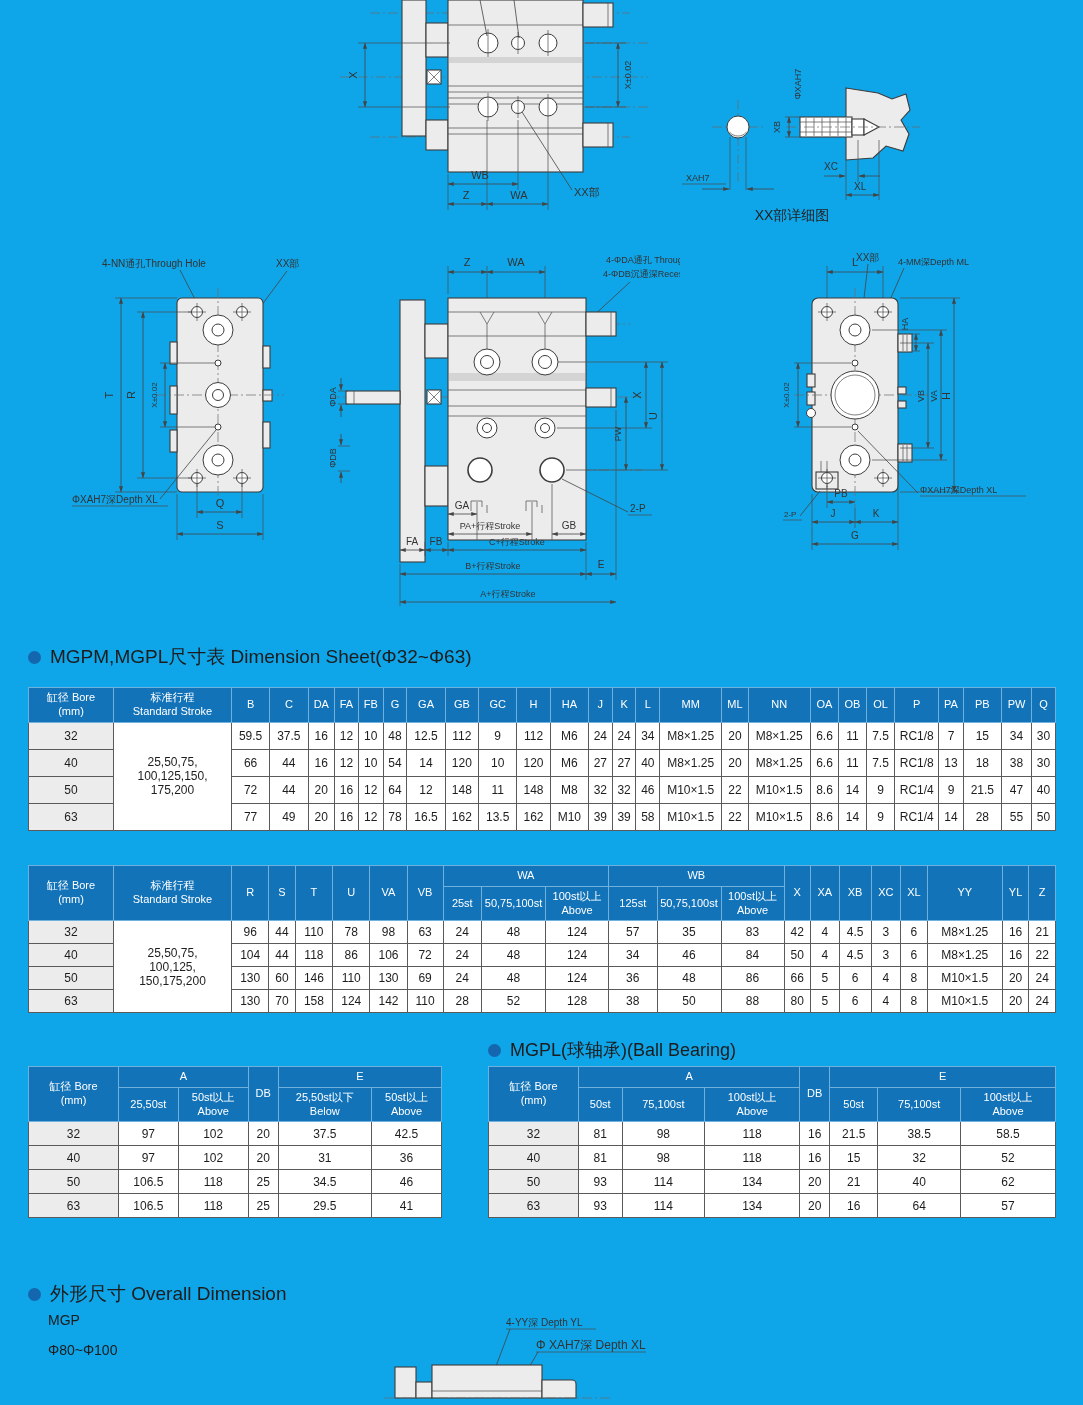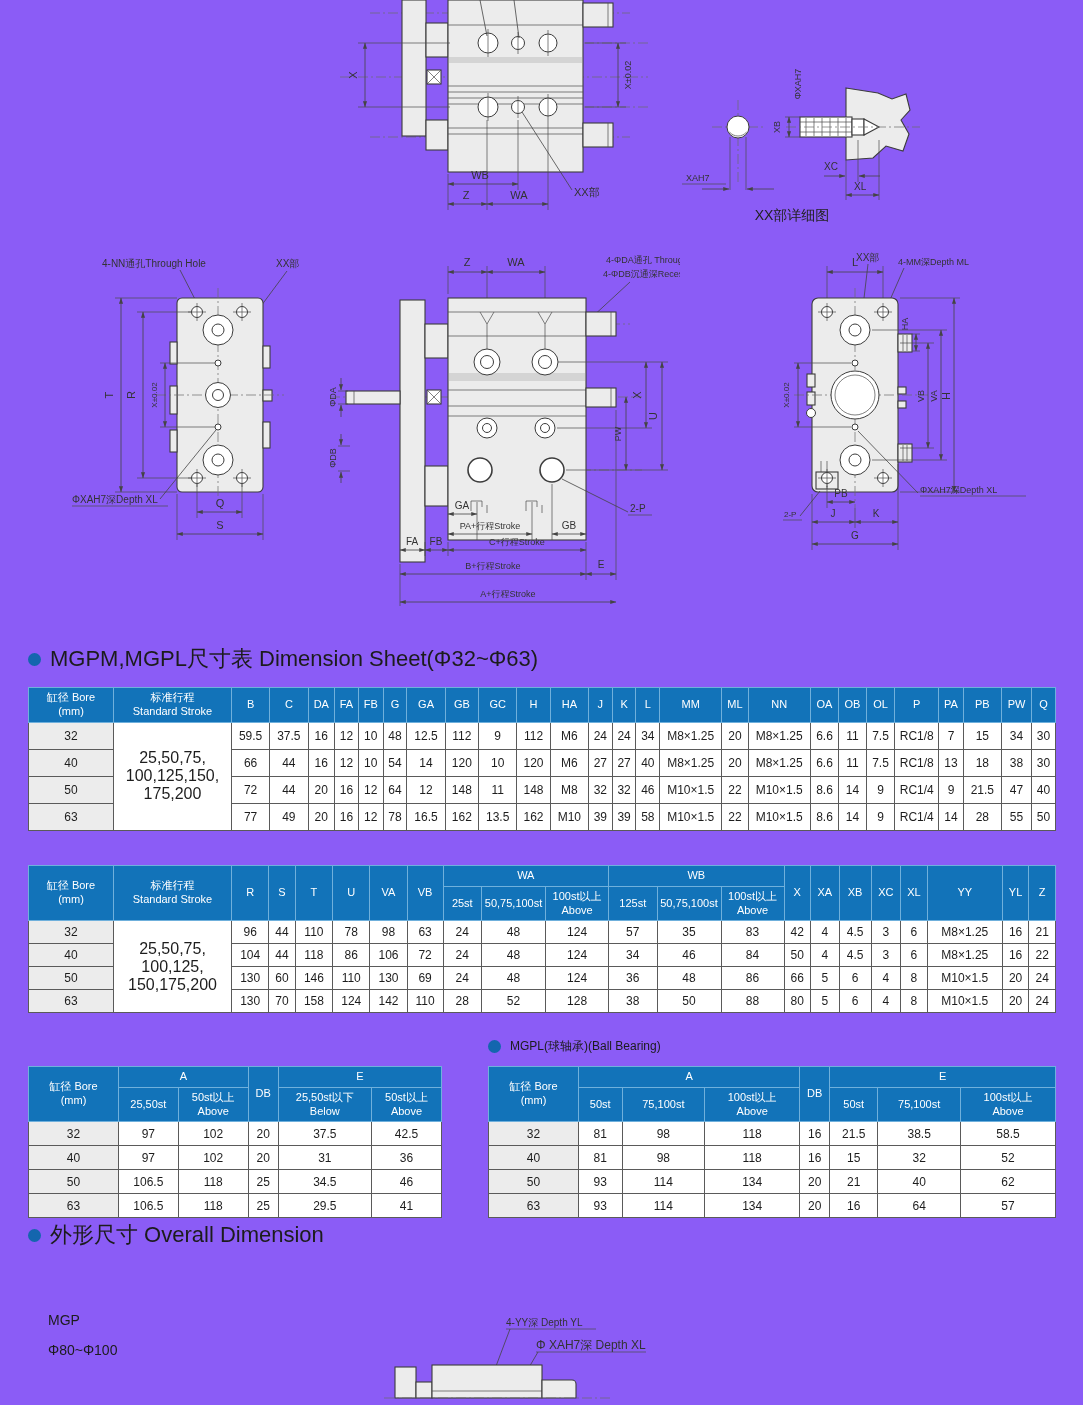--- a/index.html
+++ b/index.html
@@ -1,29 +1,29 @@
 <!DOCTYPE html>
 <html><head>
 <meta charset="utf-8">
 <style>
 *{margin:0;padding:0;box-sizing:border-box}
 html,body{background:#fff}
-#page{position:relative;width:1083px;height:1405px;background:#8b5cf6;overflow:hidden;
+#page{position:relative;width:1083px;height:1405px;background:#0ea5e9;overflow:hidden;
   font-family:"Liberation Sans","DejaVu Sans",sans-serif;color:#222}
 .abs{position:absolute}
-.sec-title{position:absolute;display:flex;align-items:center;gap:9px;font-size:22px;color:#1c1c1c;white-space:nowrap}
+.sec-title{position:absolute;display:flex;align-items:center;gap:9px;font-size:19px;color:#1c1c1c;white-space:nowrap}
 .sec-title .bullet{width:13px;height:13px;border-radius:50%;background:#1466ae;flex:0 0 auto}
 .subhead{position:absolute;font-size:14px;color:#1c1c1c;white-space:nowrap}
 table.sheet{position:absolute;border-collapse:collapse;background:#fff;border:1px solid #3a3a3a;table-layout:auto}
 table.sheet th{background:#1273b9;color:#fff;font-weight:normal;font-size:11px;line-height:1.25;
   border:1px solid #6fb0dc;padding:3px 1px;white-space:pre-line;text-align:center;vertical-align:middle}
 table.sheet td{border:1px solid #5a5a5a;font-size:12px;color:#1d1d1d;text-align:center;vertical-align:middle;
   padding:1px;white-space:pre-line;background:#fff}
 table.sheet td.bore{background:#ececec}
-table.sheet td.stroke{background:#fff;font-size:16px}
+table.sheet td.stroke{background:#fff;font-size:12px}
 .t1 td{height:27px}
 .t2 td{height:23px}
 .t3 td,.t4 td{height:24px}
 .sub{font-size:10px}
 .w85{width:85px}.w118{width:118px}.w90{width:90px}.w62{width:62px}.w44{width:44px}
 .w64{width:64px}.w63{width:63px}.w75{width:75px}.w30{width:30px}
 svg text{fill:#333;font-family:"Liberation Sans","DejaVu Sans",sans-serif;font-size:11px}
 svg .lbl{font-size:11px}
 svg .lbl10{font-size:10px}
 svg .lbl9{font-size:9px}
@@ -690,21 +690,21 @@
           <td>6</td>
           <td>4</td>
           <td>8</td>
           <td>M10×1.5</td>
           <td>20</td>
           <td>24</td>
         </tr>
       </tbody>
     </table>
 
-  <div class="sec-title" style="left:488px;top:1038px;font-size:12px">
+  <div class="sec-title" style="left:488px;top:1038px;font-size:18px">
     <span class="bullet"></span>
     <span>MGPL(球轴承)(Ball Bearing)</span>
   </div>
 
   <table class="sheet t3" style="left:28px;top:1066px;width:414px">
       <thead>
         <tr>
           <th rowspan="2" class="w90">缸径 Bore
 (mm)</th>
           <th colspan="2">A</th>
@@ -813,21 +813,21 @@
           <td>114</td>
           <td>134</td>
           <td>20</td>
           <td>16</td>
           <td>64</td>
           <td>57</td>
         </tr>
       </tbody>
     </table>
 
-  <div class="sec-title" style="left:28px;top:1220px">
+  <div class="sec-title" style="left:28px;top:1281px">
     <span class="bullet"></span>
     <span>外形尺寸 Overall Dimension</span>
   </div>
   <div class="subhead" style="left:48px;top:1312px">MGP</div>
   <div class="subhead" style="left:48px;top:1342px">Φ80~Φ100</div>
 
   <svg class="abs" style="left:380px;top:1295px" width="620" height="110" viewBox="0 0 620 110">
     <g>
       <text class="lbl10" x="126" y="31">4-YY深 Depth YL</text>
       <line class="thin" x1="126" y1="34" x2="216" y2="34"></line>

